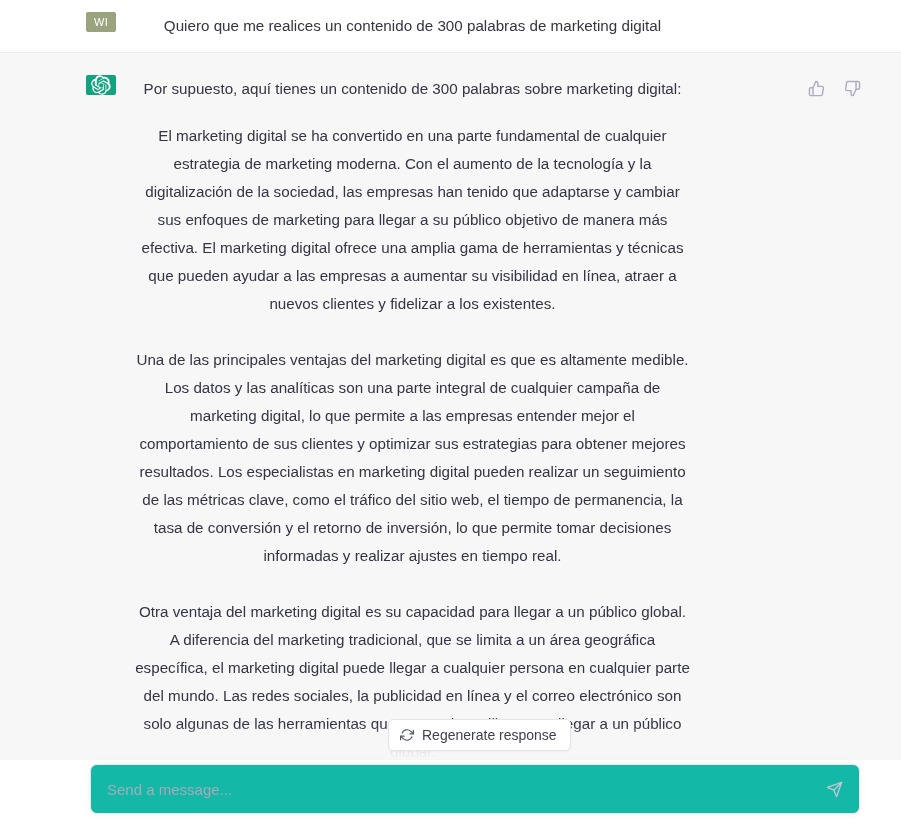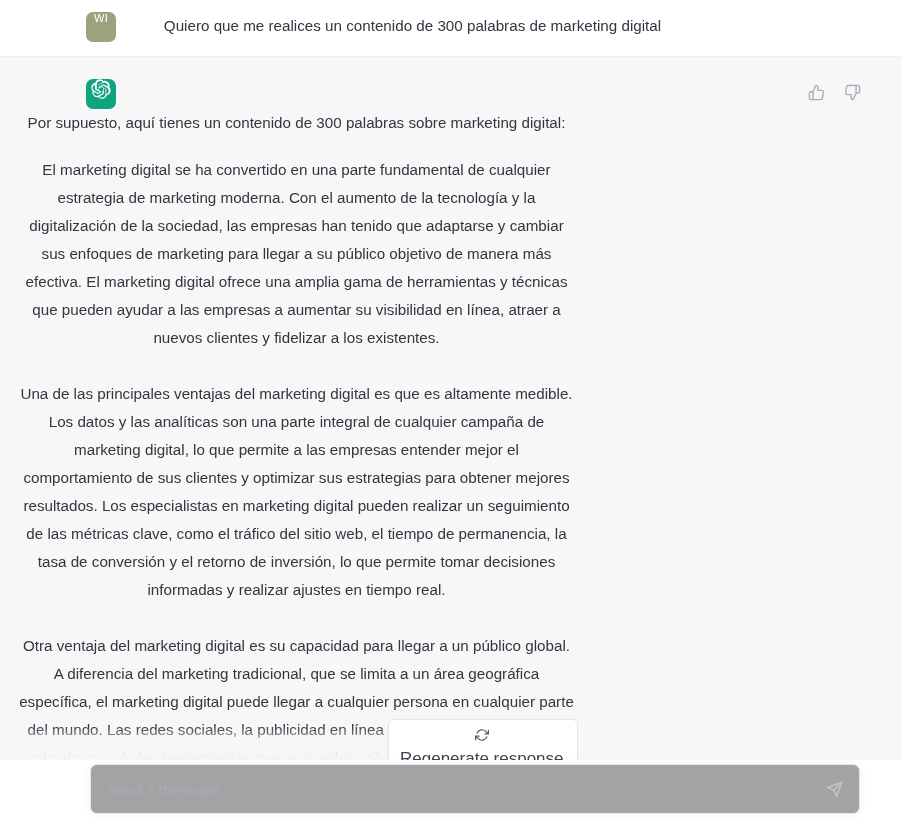--- a/index.html
+++ b/index.html
@@ -46,31 +46,31 @@
   }
 
   .msg-inner {
     position: relative;
     display: flex;
     align-items: flex-start;
     padding: 18px 0 18px 0;
     margin: 0;
   }
   .msg-row.user .msg-inner { padding-top: 12px; padding-bottom: 14px; }
-  .msg-row.assistant .msg-inner { padding-top: 22px; padding-bottom: 0; flex-direction: column; }
+  .msg-row.assistant .msg-inner { padding-top: 22px; padding-bottom: 0; }
 
   
   .avatar {
     flex: 0 0 auto;
     width: 30px;
-    height: 30px;
+    height: 20px;
     margin-left: 86px;
-    border-radius: 7px;
-    display: flex;
-    align-items: flex-start;
+    border-radius: 2px;
+    display: flex;
+    align-items: center;
     justify-content: center;
     overflow: hidden;
   }
   .avatar.user {
     background: #9aa37e;
     color: #ffffff;
     font-size: 11px;
     letter-spacing: 0.3px;
     font-weight: 400;
   }
@@ -143,26 +143,25 @@
     top: 719px;
     display: flex;
     align-items: center;
     gap: 8px;
     padding: 8px 13px 8px 11px;
     background: #ffffff;
     border: 1px solid #e5e5e6;
     border-radius: 5px;
     box-shadow: 0 1px 2px rgba(0,0,0,0.04);
     color: #40414f;
-    font-size: 17px;
+    font-size: 14px;
     line-height: 1;
     cursor: pointer;
     white-space: nowrap;
     z-index: 5;
-    flex-direction: column;
   }
   .regen-btn .regen-icon {
     display: flex;
     align-items: center;
     justify-content: center;
     color: #565869;
   }
   .regen-btn .regen-icon svg { display: block; }
 
   
@@ -174,21 +173,21 @@
     height: 68px;
     background: #ffffff;
     z-index: 10;
   }
   .composer {
     position: absolute;
     left: 90px;
     top: 4px;
     width: 770px;
     height: 50px;
-    background: #a3a3a3;
+    background: #14b8a6;
     border: 1px solid #e8e8ed;
     border-radius: 7px;
     box-shadow: 0 0 9px rgba(0,0,0,0.055);
     display: flex;
     align-items: center;
     gap: 44px;
   }
   .composer-input {
     flex: 1 1 auto;
     border: none;

